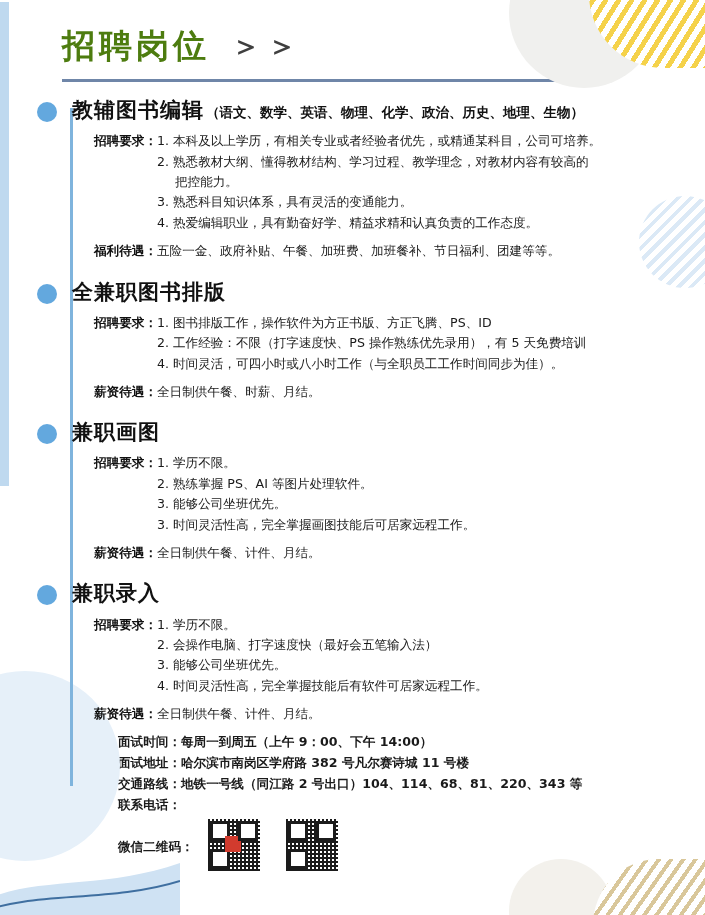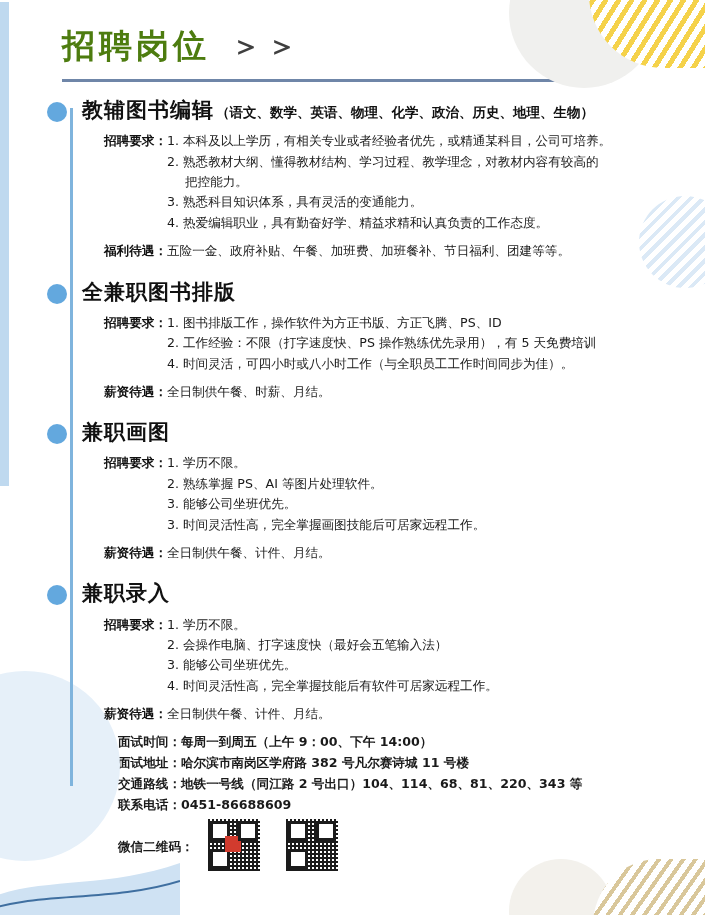--- a/index.html
+++ b/index.html
@@ -113,21 +113,21 @@
     position: absolute;
     left: 70px;
     top: 108px;
     width: 3px;
     height: 678px;
     background: #7fb4dd;
   }
 
   .content {
     position: relative;
-    padding-left: 48px;
+    padding-left: 38px;
     padding-right: 20px;
     margin-top: 16px;
   }
 
   .job {
     position: relative;
     margin-bottom: 2px;
   }
   .job-bullet {
     position: absolute;
@@ -387,21 +387,20 @@
   <div class="footer-row">
     <div class="footer-label">面试地址：</div>
     <div class="footer-value">哈尔滨市南岗区学府路 382 号凡尔赛诗城 11 号楼</div>
   </div>
   <div class="footer-row">
     <div class="footer-label">交通路线：</div>
     <div class="footer-value">地铁一号线（同江路 2 号出口）104、114、68、81、220、343 等</div>
   </div>
   <div class="footer-row">
     <div class="footer-label">联系电话：</div>
-    <div class="footer-value">0451-86688609</div>
   </div>
 </div>
 
 <div class="qr-row">
   <div class="qr-label">微信二维码：</div>
   <div class="qr-codes">
     <div class="qr red">
       <div class="qr-bl"></div>
         <div class="qr-center"></div>
     </div>

